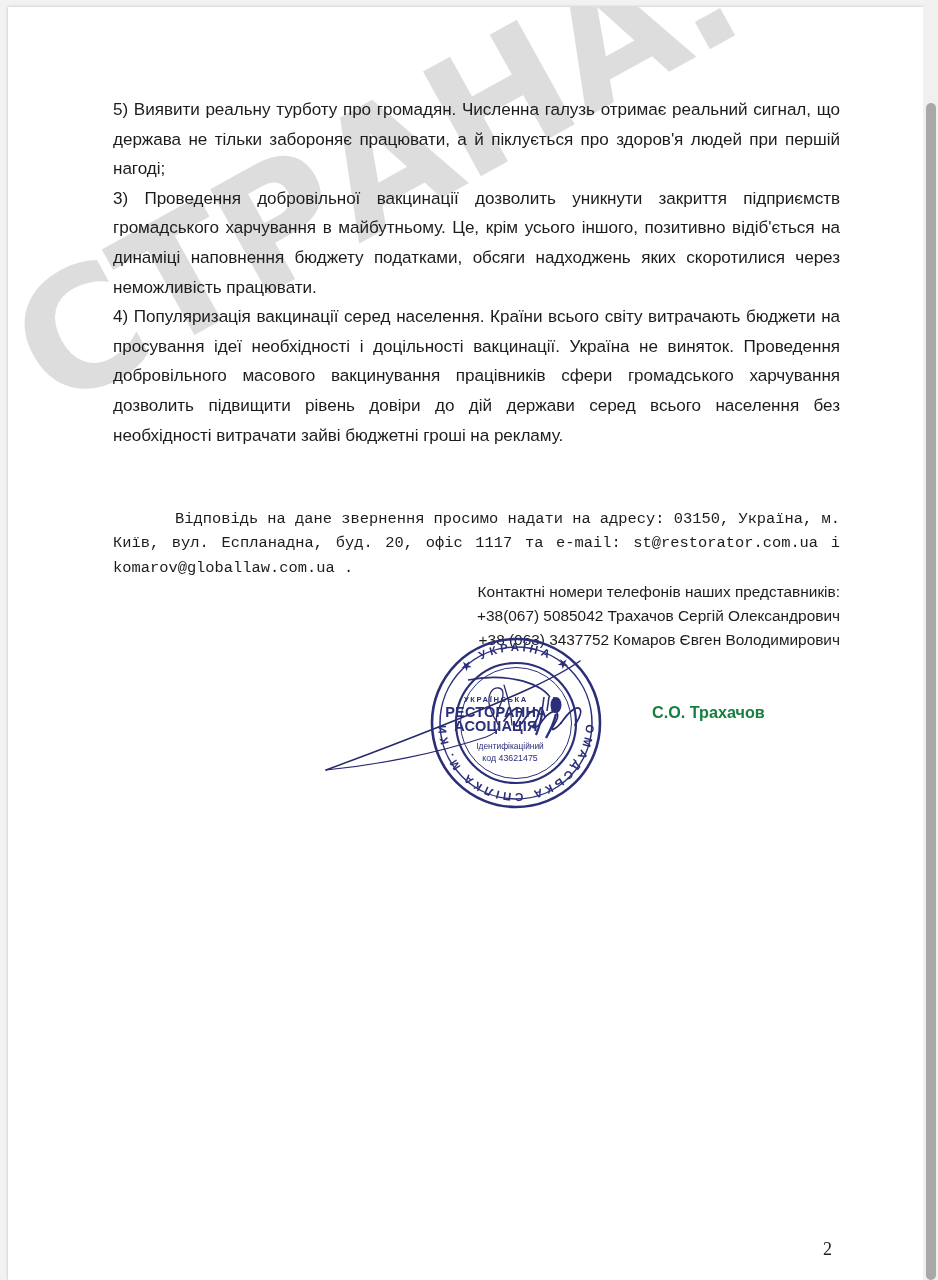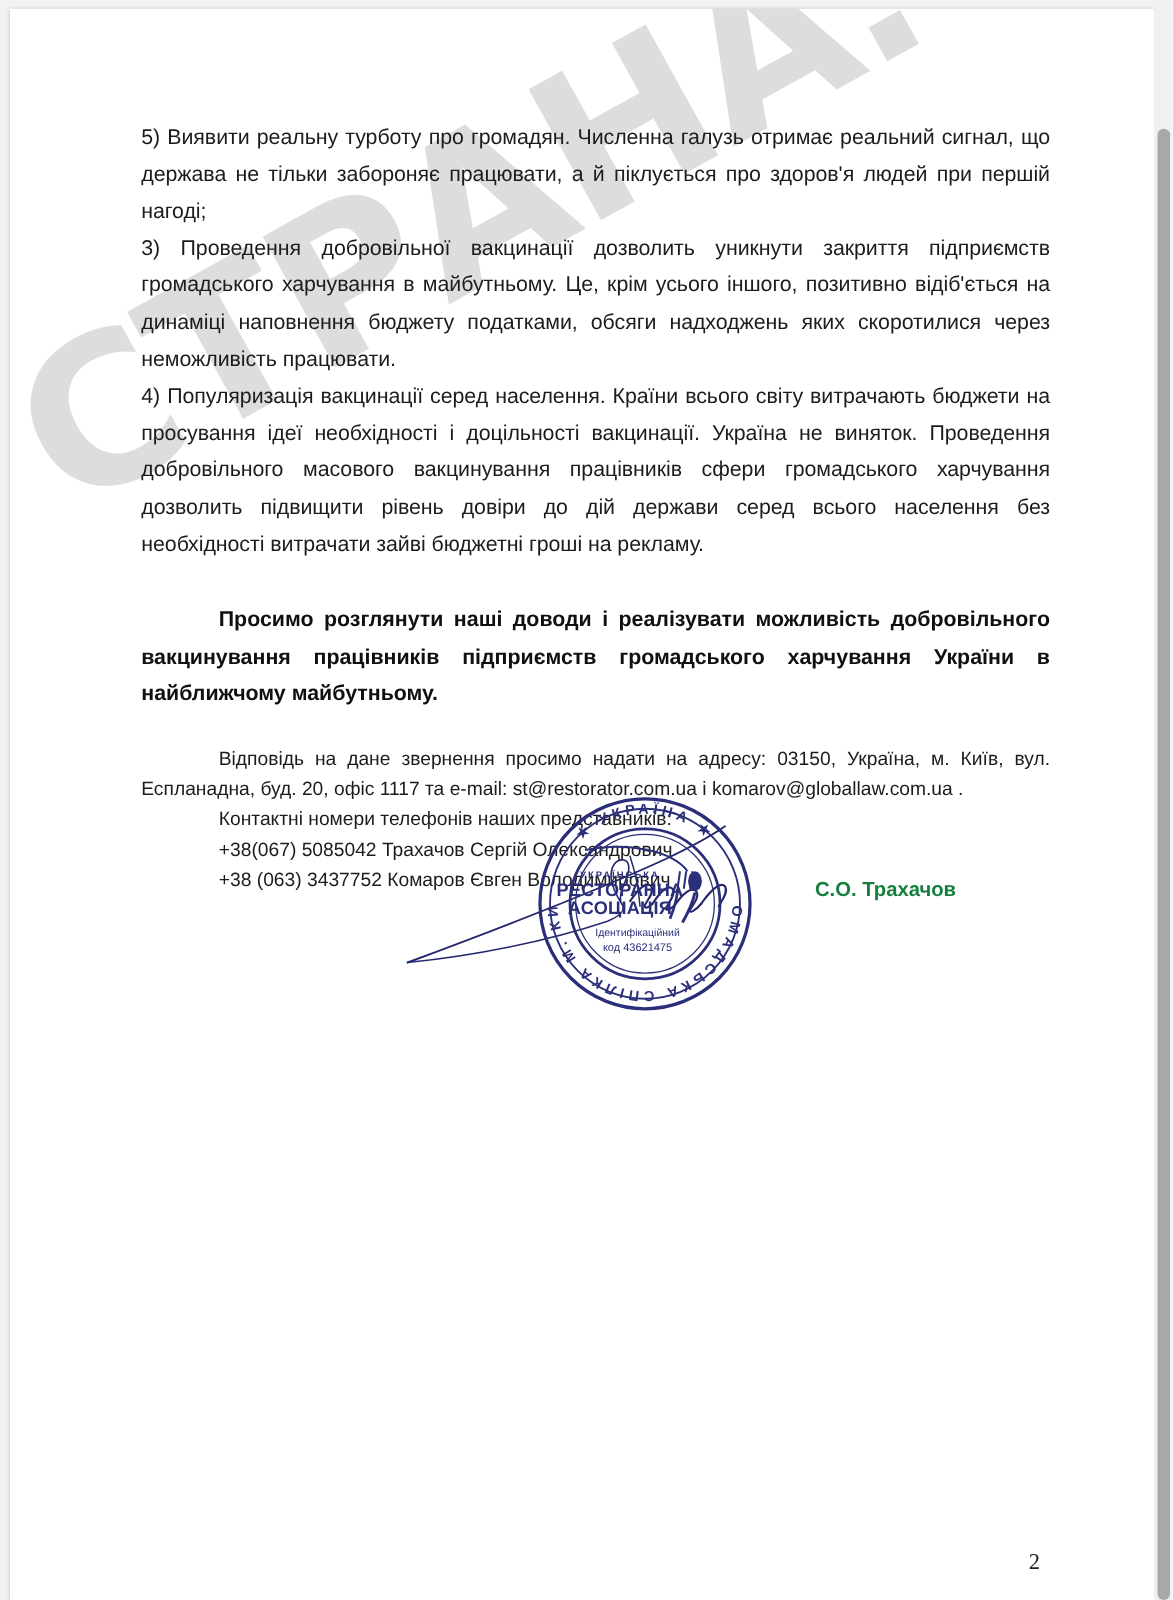--- a/index.html
+++ b/index.html
@@ -88,28 +88,30 @@
     text-indent: 62px;
   }
   .spacer-lg { height: 31px; }
   .spacer-md { height: 26px; }
   p.small {
     margin: 0;
     font-size: 15.4px;
     line-height: 24.2px;
     color: #1c1c1c;
     text-align: justify;
+    font-family: Liberation Mono, monospace;
   }
   p.small.indent { text-indent: 62px; }
   .contact-block {
     margin: 0;
     padding-left: 62px;
     font-size: 15.4px;
     line-height: 24.2px;
     color: #1c1c1c;
+    text-align: right;
   }
   .contact-block div { white-space: nowrap; }
 
   
   .sig-area {
     position: absolute;
     left: 0;
     top: 640px;
     width: 916px;
     height: 190px;
@@ -187,21 +189,20 @@
     <div class="content">
 
       <div class="body-col">
 
         <p class="para">5) Виявити реальну турботу про громадян. Численна галузь отримає реальний сигнал, що держава не тільки забороняє працювати, а й піклується про здоров'я людей при першій нагоді;</p>
         <p class="para">3) Проведення добровільної вакцинації дозволить уникнути закриття підприємств громадського харчування в майбутньому. Це, крім усього іншого, позитивно відіб'ється на динаміці наповнення бюджету податками, обсяги надходжень яких скоротилися через неможливість працювати.</p>
         <p class="para">4) Популяризація вакцинації серед населення. Країни всього світу витрачають бюджети на просування ідеї необхідності і доцільності вакцинації. Україна не виняток. Проведення добровільного масового вакцинування працівників сфери громадського харчування дозволить підвищити рівень довіри до дій держави серед всього населення без необхідності витрачати зайві бюджетні гроші на рекламу.</p>
 
         <div class="spacer-lg"></div>
 
-        <p class="bold-para">Просимо розглянути наші доводи і реалізувати можливість добровільного вакцинування працівників підприємств громадського харчування України в найближчому майбутньому.</p>
 
         <div class="spacer-md"></div>
 
         <p class="small indent">Відповідь на дане звернення просимо надати на адресу: 03150, Україна, м. Київ, вул. Еспланадна, буд. 20, офіс 1117 та e-mail: st@restorator.com.ua і komarov@globallaw.com.ua .</p>
 
         <div class="contact-block">
           <div>Контактні номери телефонів наших представників:</div>
           <div>+38(067) 5085042 Трахачов Сергій Олександрович</div>
           <div>+38 (063) 3437752 Комаров Євген Володимирович</div>
         </div>

